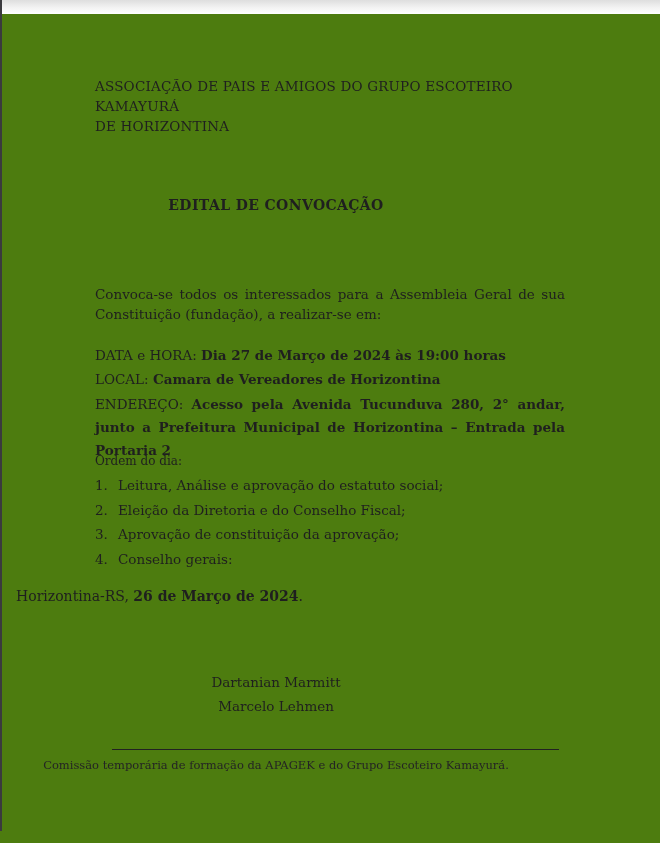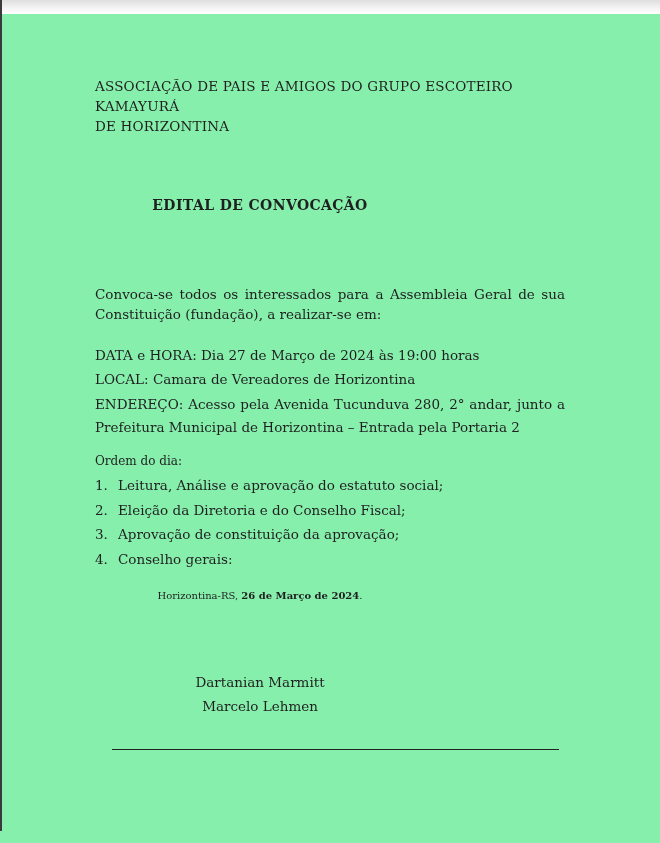--- a/index.html
+++ b/index.html
@@ -7,67 +7,67 @@
   body {
     width: 660px; height: 843px;
     font-family: "DejaVu Serif", "Liberation Serif", serif;
     color: #1f1f1f;
     position: relative;
     overflow: hidden;
   }
   .page {
     position: absolute; inset: 0;
     width: 660px; height: 843px;
-    background: #86efac;
+    background: #4d7c0f;
   }
   .top-shade {
     position: absolute; top: 0; left: 0; width: 660px; height: 14px;
     background: linear-gradient(to bottom, #dedede 0%, #f3f3f3 55%, #ffffff 100%);
   }
   .left-edge {
     position: absolute; top: 0; left: 0; width: 2px; height: 831px;
     background: #3a3a3e;
   }
   .abs { position: absolute; }
   .content-col { left: 95px; width: 470px; }
-  .full-col { left: 0; width: 520px; }
+  .full-col { left: 16px; width: 520px; }
 
   .doc-header {
     top: 76px;
     font-size: 13.5px; line-height: 20px;
     letter-spacing: 0.2px;
   }
   .doc-title {
     top: 196px;
     text-align: center;
     font-weight: bold;
     font-size: 14px; line-height: 18px;
     letter-spacing: 0.4px;
   }
   .intro {
     top: 284px;
     font-size: 13.5px; line-height: 20px;
     text-align: justify;
   }
   .detail { font-size: 13.5px; line-height: 20px; }
-  .detail b { font-weight: normal; }
+  .detail b { font-weight: bold; }
   .detail-data     { top: 345px; }
   .detail-local    { top: 369px; }
   .detail-endereco { top: 393px; line-height: 23px; text-align: justify; }
 
   .agenda-title { top: 451px; font-size: 12px; line-height: 20px; }
   .agenda-list  { top: 475px; font-size: 13.5px; }
   .agenda-item  { display: flex; line-height: 20px; margin-bottom: 4.5px; }
   .agenda-item .num { width: 23px; flex: 0 0 23px; }
   .agenda-item .txt { flex: 1; }
 
   .dateline {
     top: 586px;
-    text-align: center;
-    font-size: 10px; line-height: 20px;
+    text-align: left;
+    font-size: 14px; line-height: 20px;
   }
   .dateline b { font-weight: bold; }
 
   .signatures { top: 672px; text-align: center; font-size: 13.5px; }
   .signature-name { line-height: 20px; margin-bottom: 4px; }
 
   .footer-rule {
     top: 749px; left: 112px; width: 447px; height: 0;
     border-top: 1.4px solid #222222;
   }
@@ -124,14 +124,15 @@
 
   <div class="abs full-col dateline"><span>Horizontina-RS, </span><b>26 de Março de 2024</b><span>.</span></div>
 
   <div class="abs full-col signatures">
     <div class="signature-name">Dartanian Marmitt</div>
     <div class="signature-name">Marcelo Lehmen</div>
   </div>
 
   <div class="abs footer-rule"></div>
 
+  <div class="abs full-col footer-note">Comissão temporária de formação da APAGEK e do Grupo Escoteiro Kamayurá.</div>
 
 </div>
 
 </body></html>

